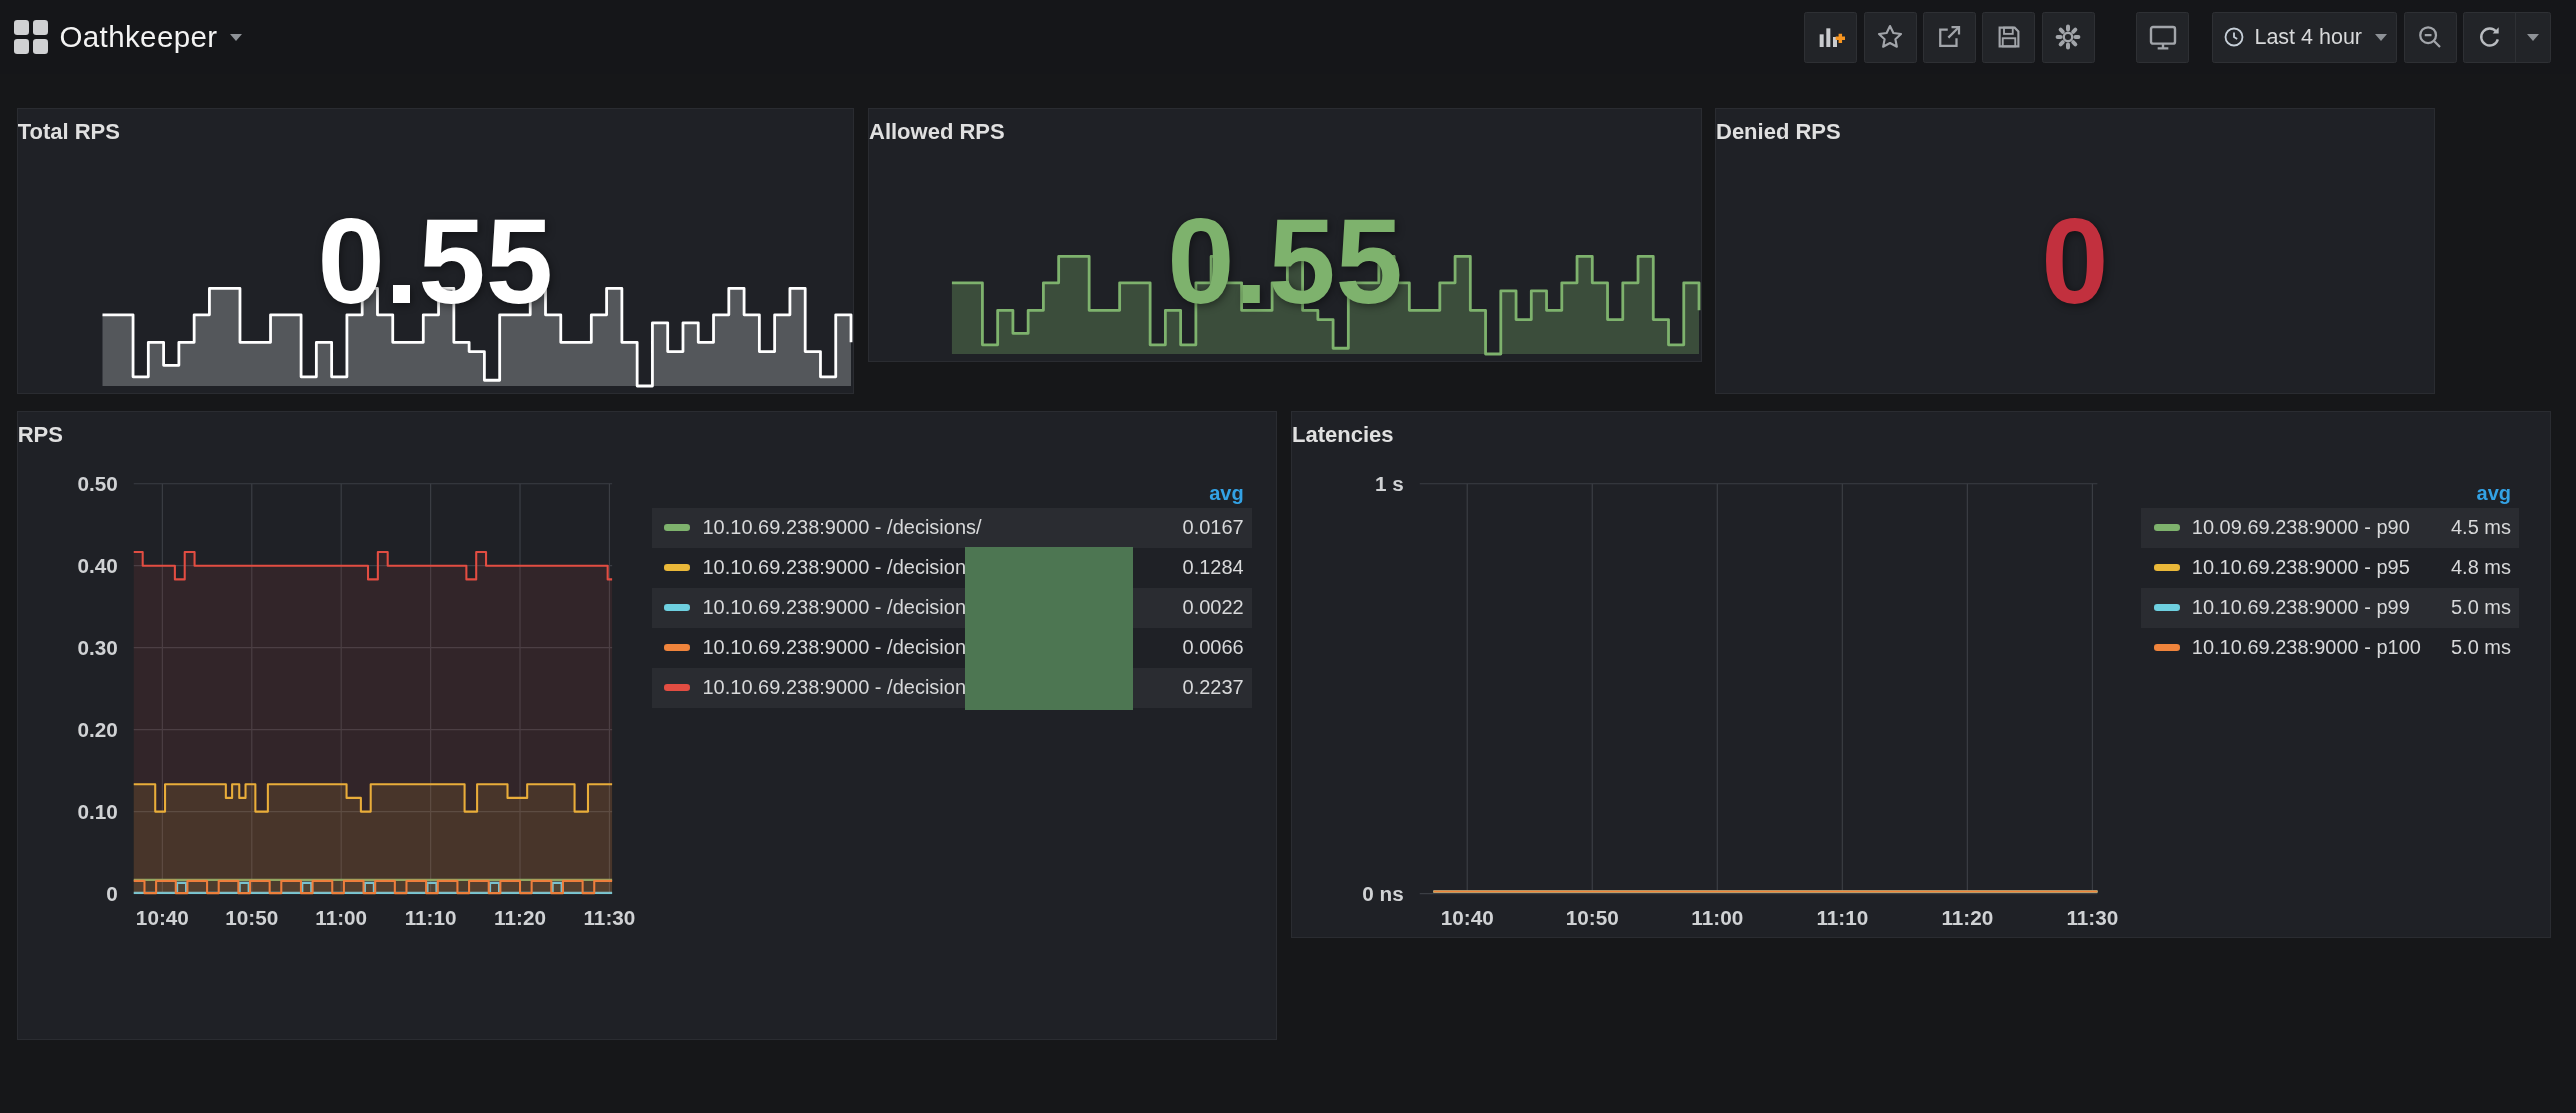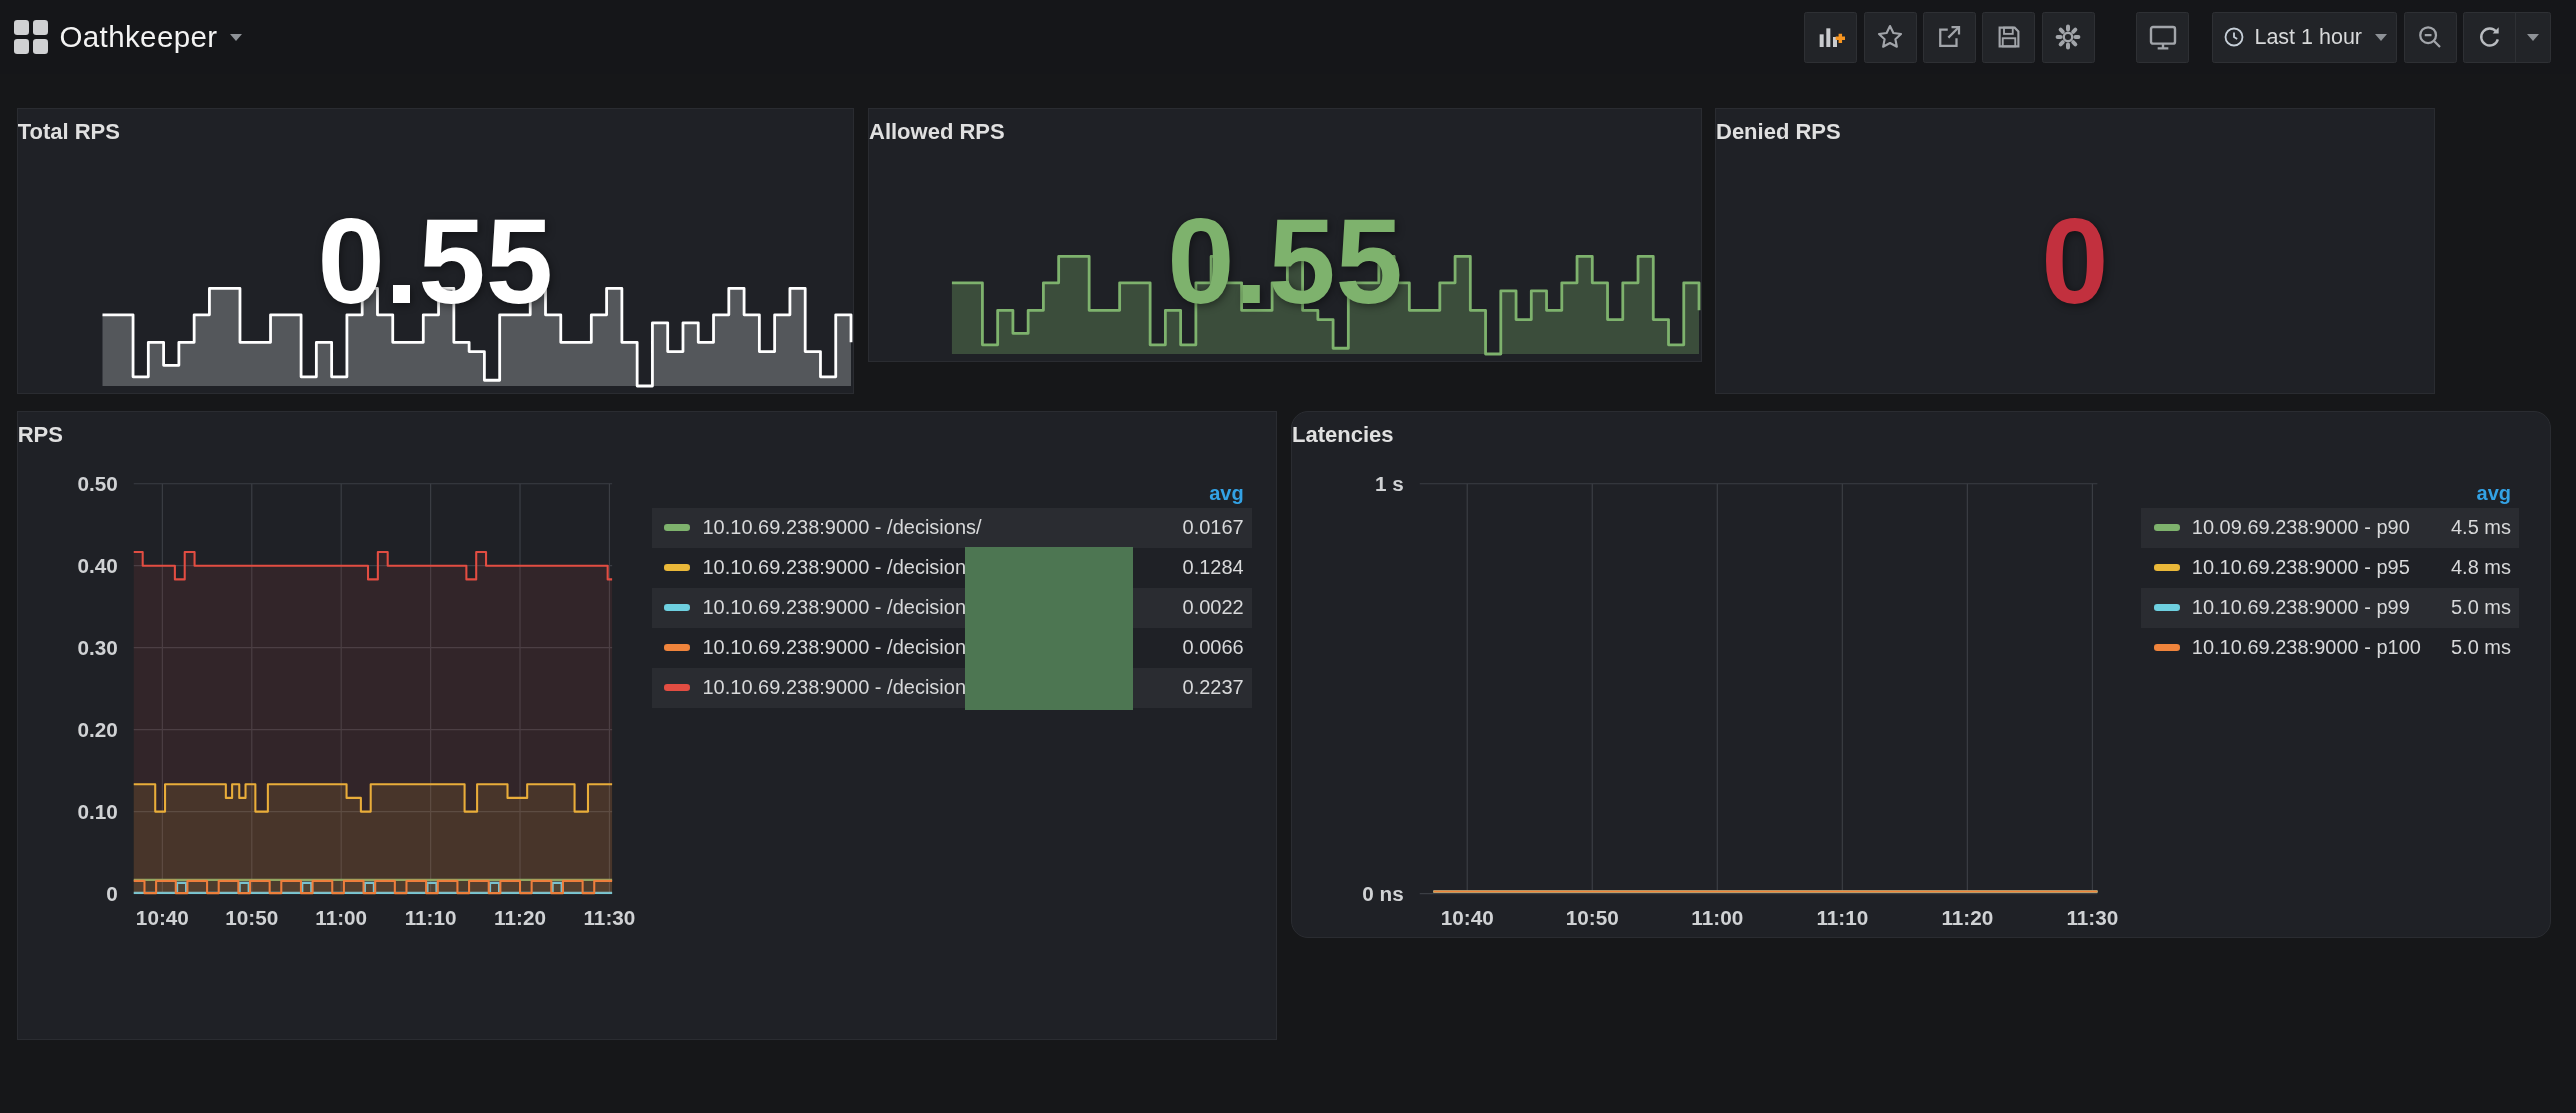--- a/index.html
+++ b/index.html
@@ -29,21 +29,21 @@
   .split .seg + .seg { border-left:0.8px solid #2e3034; }
 
   
   .panel { position:absolute; background:#1f2126; border:0.8px solid #2a2c31; }
   .panel-title { position:absolute; top:9.6px; left:0; right:0; 
                  font-size:22px; font-weight:bold; color:#e0e0e0; cursor:pointer; z-index:5; }
   #panel-total    { left:16.7px;   top:108px; width:837px; height:286px; }
   #panel-allowed  { left:868px; top:108px; width:834px; height:254px; }
   #panel-denied   { left:1715px; top:108px; width:720px; height:286px; }
   #panel-rps      { left:16.7px;   top:411px; width:1260px; height:629px; }
-  #panel-lat      { left:1291px; top:411px; width:1260px; height:527px;border-radius:17px; }
+  #panel-lat      { left:1291px; top:411px; width:1260px; height:527px; }
 
   .big-value { position:absolute; top:89px; left:0; right:0; text-align:center;
                font-size:121px; font-weight:bold; line-height:1.05; z-index:4;
                text-shadow:1.6px 1.6px 8px rgba(0,0,0,0.45); }
   .spark { position:absolute; left:0; bottom:1.6px; z-index:2; }
   .chart-svg { position:absolute; left:0; top:0; }
 
   
   .legend { position:absolute; z-index:3; }
   #panel-rps .legend { left:634px; top:70px; width:600px; }
@@ -114,21 +114,21 @@
         <rect x="3" y="4.5" width="18" height="12.5" rx="1.5" fill="none" stroke="#a2a5aa" stroke-width="1.8"></rect>
         <path d="M12 17v3M8 20.5h8" stroke="#a2a5aa" stroke-width="1.8" fill="none"></path>
       </svg>
     </div>
     <div class="gap-md"></div>
     <div class="nav-btn">
       <svg width="24" height="24" viewBox="0 0 24 24">
         <circle cx="12" cy="12" r="8.5" fill="none" stroke="#c7d0d9" stroke-width="1.8"></circle>
         <path d="M12 7.5V12l3.2 2" fill="none" stroke="#c7d0d9" stroke-width="1.8"></path>
       </svg>
-      <span class="time-label">Last 1 hour</span>
+      <span class="time-label">Last 4 hour</span>
       <span class="caret-down" style="margin-left:1.6px"></span>
     </div>
     <div class="nav-btn">
       <svg width="30" height="30" viewBox="0 0 24 24">
         <circle cx="10.5" cy="10.5" r="6.3" fill="none" stroke="#a2a5aa" stroke-width="1.8"></circle>
         <path d="M15.2 15.2L20 20M7.8 10.5h5.4" fill="none" stroke="#a2a5aa" stroke-width="1.8"></path>
       </svg>
     </div>
     <div class="nav-btn split" style="padding:0">
       <span class="seg">

